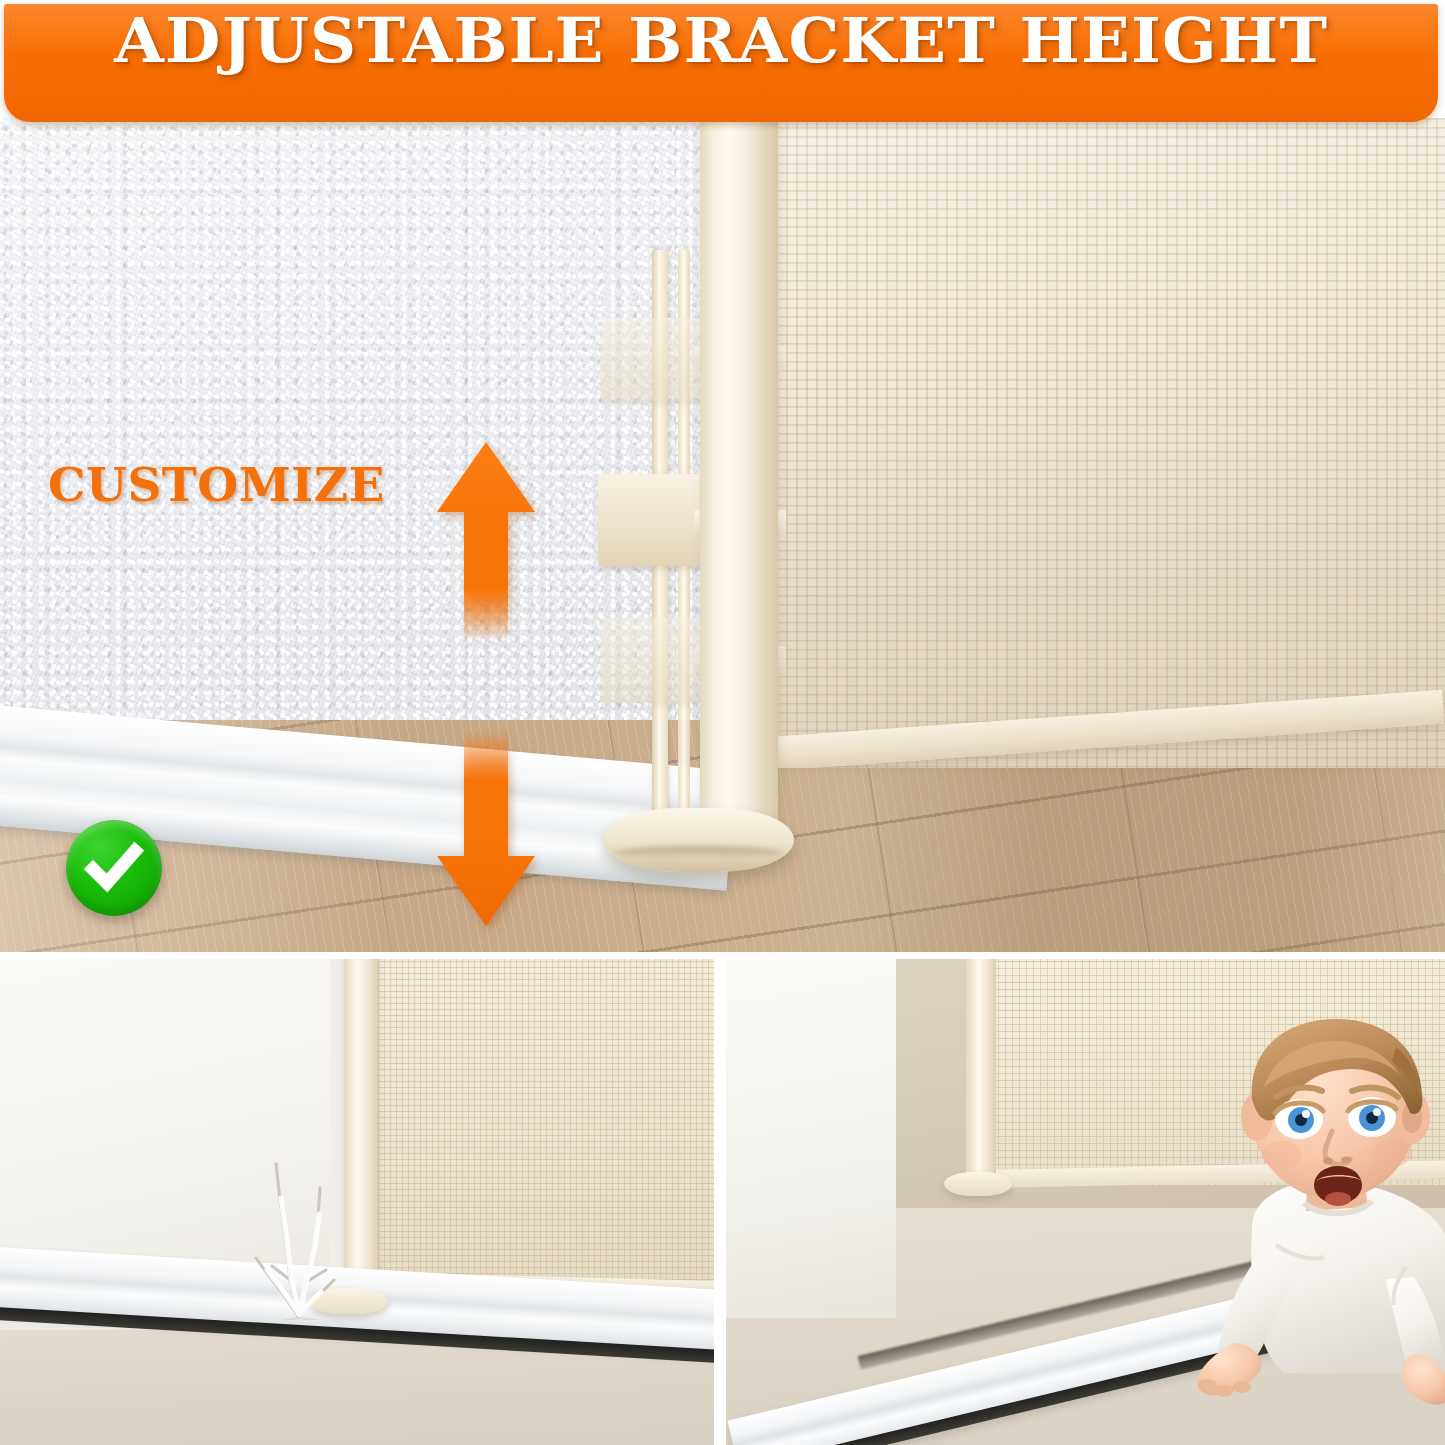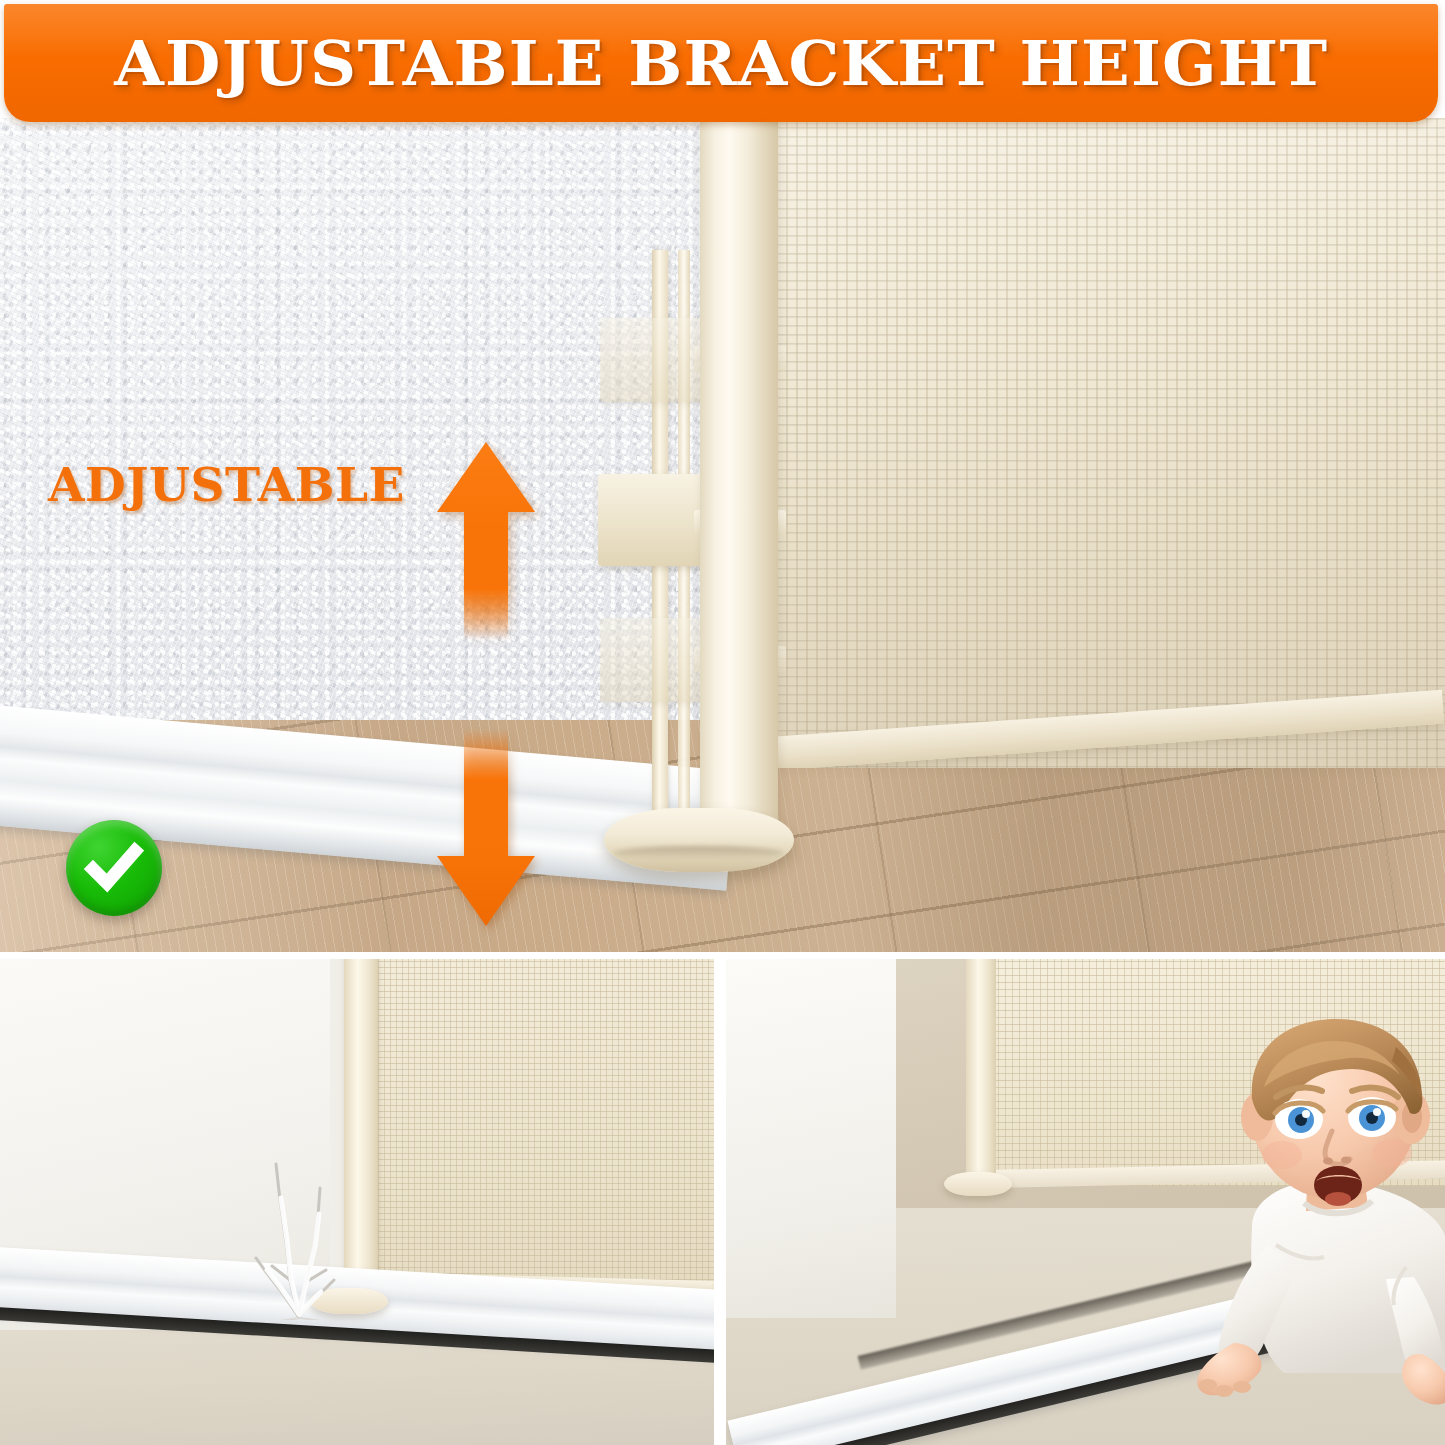--- a/index.html
+++ b/index.html
@@ -9,21 +9,21 @@
     position:relative;width:1445px;height:1445px;overflow:hidden;
     background:#ffffff;
   }
 
   
   #banner{
     position:absolute;left:4px;top:4px;width:1434px;height:118px;
     background:linear-gradient(180deg,#fb7208 0%,#f96d00 46%,#f06700 100%);
     border-radius:3px 3px 26px 26px;
     box-shadow:0 3px 7px rgba(120,60,0,.30);
-    display:flex;align-items:center;justify-content:center;
+    display:flex;align-items:flex-start;justify-content:center;
     z-index:40;
   }
   #banner-title{
     color:#ffffff;
     font-family:"DejaVu Serif",serif;
     font-weight:700;
     font-size:62px;
     letter-spacing:1.2px;
     white-space:nowrap;
     text-shadow:
@@ -395,21 +395,21 @@
             <stop offset="26%" stop-color="#f97408" stop-opacity="1"></stop>
             <stop offset="58%" stop-color="#f97408"></stop>
             <stop offset="100%" stop-color="#ef6a02"></stop>
           </linearGradient>
         </defs>
         <path d="M52 198 L101 128 L74 128 L74 0 L30 0 L30 128 L3 128 Z" fill="url(#gDn)"></path>
       </svg>
     </div>
 
     <div id="customize-text">
-      <span id="customize-line1">ADJUSTABLE</span>
+      <span id="customize-line1">CUSTOMIZE</span>
     </div>
 
     <div class="badge" id="check-badge">
       <svg width="62" height="62" viewBox="0 0 62 62" xmlns="http://www.w3.org/2000/svg">
         <path d="M10 32 L24 46 L52 14" fill="none" stroke="#ffffff" stroke-width="13" stroke-linecap="square" stroke-linejoin="miter"></path>
       </svg>
     </div>
   </div>
 
   <div class="seam" id="seam-h"></div>

